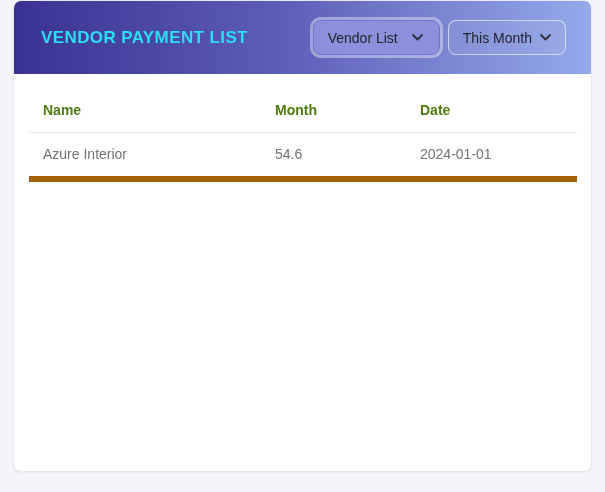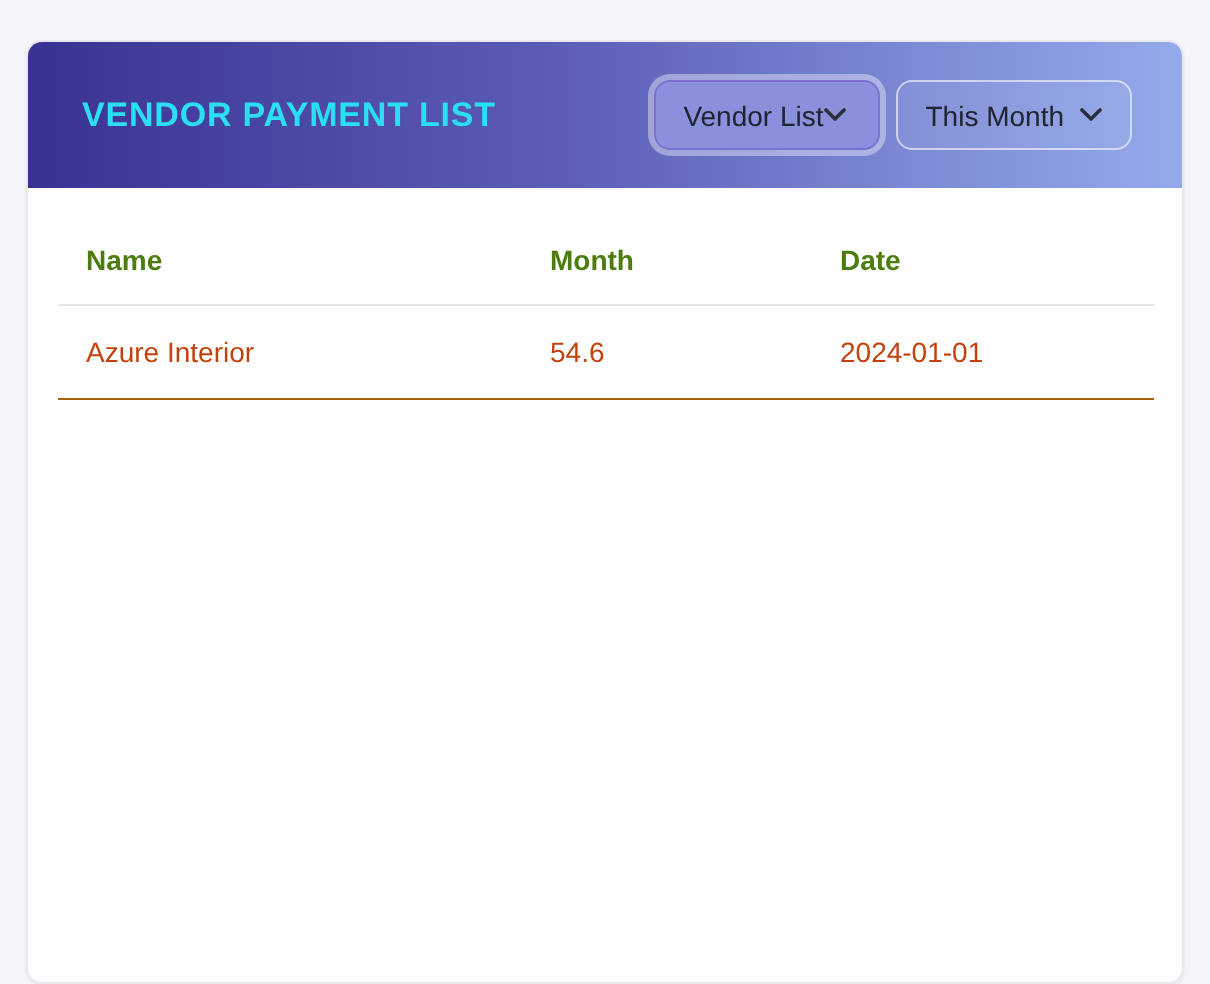--- a/index.html
+++ b/index.html
@@ -4,21 +4,21 @@
 <style>
   * { margin: 0; padding: 0; box-sizing: border-box; }
   html, body {
     width: 605px; height: 492px;
     font-family: "Liberation Sans", "DejaVu Sans", sans-serif;
     background: #f3f5f8;
     overflow: hidden;
   }
   .card {
     position: absolute;
-    left: 13px; top: 20px;
+    left: 13px; top: 0;
     width: 579px; height: 472px;
     background: #ffffff;
     border-radius: 8px;
     border: 1px solid #e7e9ee;
     box-shadow: 0 1px 2px rgba(20,30,60,0.06);
     overflow: hidden;
   }
   .card-header {
     height: 73px;
     background: linear-gradient(90deg, #3a3292 0%, #5b5cb5 45%, #94aaeb 100%);
@@ -36,20 +36,21 @@
   }
   .header-controls {
     display: flex;
     align-items: center;
     gap: 8px;
   }
   .dropdown {
     height: 35px;
     display: flex;
     align-items: center;
+    gap: 14px;
     padding: 0 14px;
     border-radius: 8px;
     font-size: 14px;
     color: #20242e;
     cursor: pointer;
     white-space: nowrap;
   }
   .dropdown.primary {
     background: #8a90dc;
     border: 1px solid #7a72d0;
@@ -74,25 +75,25 @@
   th {
     text-align: left;
     font-weight: 700;
     color: #4d7c0f;
     height: 37px;
     padding: 0 0 6px 14px;
     vertical-align: middle;
     border-bottom: 1px solid #e4e6ea;
   }
   td {
-    color: #c2410c;
+    color: #737373;
     height: 47px;
     padding: 0 0 0 14px;
     vertical-align: middle;
-    border-bottom: 1px solid #a16207;
+    border-bottom: 6px solid #a16207;
   }
   tr.stripe td { background: #f8f8fa; }
   .col-name   { width: 232px; }
   .col-amount { width: 145px; }
   .col-date   { width: auto; margin-top: 11px; }
 </style>
 </head>
 <body>
 
 <div class="card">

